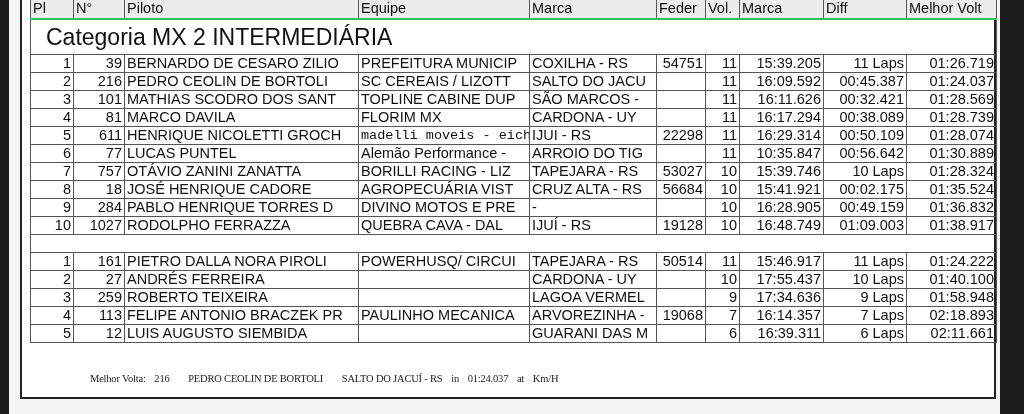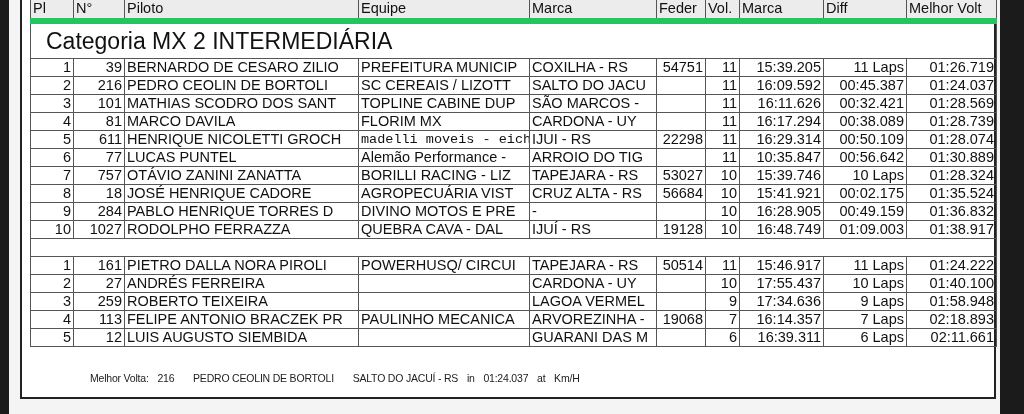--- a/index.html
+++ b/index.html
@@ -33,42 +33,42 @@
     line-height: 17px;
     white-space: nowrap;
     overflow: hidden;
     font-weight: normal;
   }
   table.results thead th {
     background: #ececec;
     text-align: left;
     height: 19px;
     line-height: 19px;
-    border-bottom: 6px solid #22c55e;
+    border-bottom: 2px solid #22c55e;
   }
   .num { text-align: right; }
   .cat-row td {
     border-left: 1.5px solid #555; border-right: 1.5px solid #555;
     border-top: none; border-bottom: none;
     font-weight: bold;
     font-size: 23px;
     height: 30px; line-height: 30px;
     padding-left: 101px;
     text-align: left;
   }
   .cat-row.first td { height: 32px; line-height: 34px; padding-left: 15px; }
   .gap-row td { border: none; border-left: 1.5px solid #555; border-right: 1.5px solid #555; height: 5px; line-height: 5px; }
   .bold { font-weight: bold; }
   .small { font-size: 13.5px; font-family: Liberation Mono, monospace; }
   .footer {
     position: absolute; left: 68px; top: 374px;
     font-size: 10.5px; color: #222;
     letter-spacing: -0.2px;
   }
-  .footer span { margin-right: 6px; }
+  .footer span { margin-right: 6px; font-family: Liberation Serif, serif; }
   .footer .gap { margin-right: 16px; }
 </style>
 </head>
 <body>
 
 <div class="left-strip"></div>
 <div class="right-gap"></div>
 <div class="right-strip"></div>
 
 <div class="sheet">

